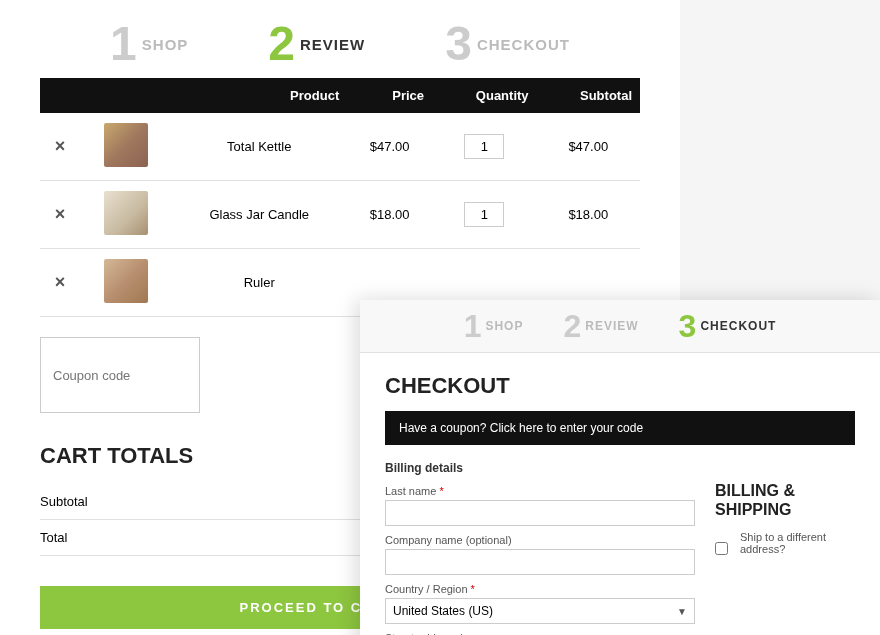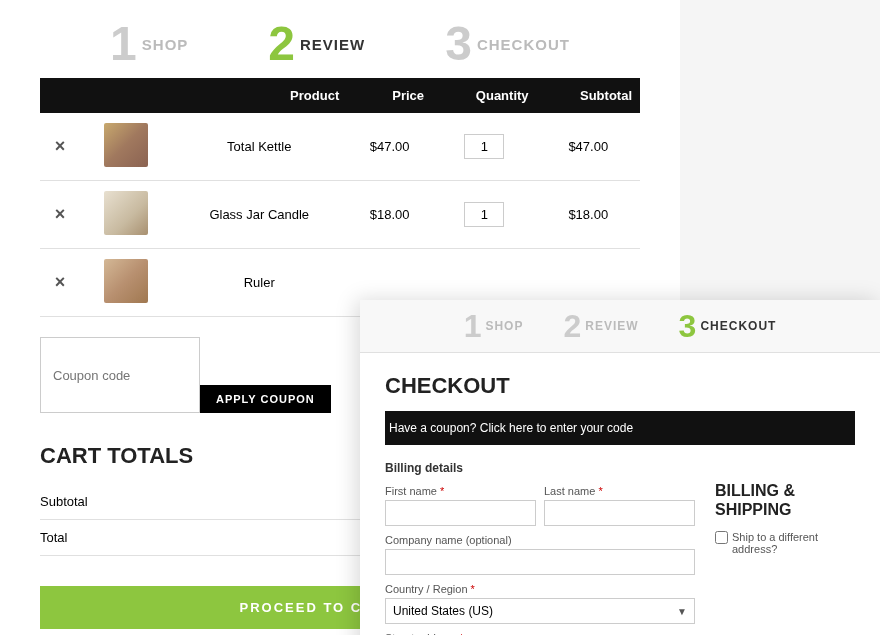--- a/index.html
+++ b/index.html
@@ -120,22 +120,23 @@
       padding: 4px;
       text-align: center;
       border: 1px solid #ccc;
       font-size: 13px;
     }
     .product-name { text-align: left; font-size: 13px; }
 
     
     .coupon-area {
       display: flex;
-      gap: 0;
+      gap: 8px;
       margin: 20px 0 30px;
+      justify-content: space-between;
     }
     .coupon-input {
       border: 1px solid #ccc;
       padding: 8px 12px;
       font-size: 13px;
       width: 160px;
     }
     .apply-btn {
       background: #000000;
       color: #fff;
@@ -241,21 +242,21 @@
     .checkout-title {
       font-size: 22px;
       font-weight: 900;
       text-transform: uppercase;
       color: #222;
       margin-bottom: 12px;
     }
     .coupon-bar {
       background: #111;
       color: #fff;
-      padding: 10px 4px;
+      padding: 10px 14px;
       font-size: 12px;
       margin-bottom: 16px;
       cursor: pointer;
     }
 
     
     .billing-layout {
       display: flex;
       gap: 20px;
     }
@@ -320,22 +321,22 @@
       position: absolute;
       right: 8px;
       top: 50%;
       transform: translateY(-50%);
       font-size: 10px;
       color: #555;
       pointer-events: none;
     }
     .ship-checkbox {
       display: flex;
-      align-items: flex-start;
-      gap: 4px;
+      align-items: flex-end;
+      gap: 12px;
       font-size: 11px;
       color: #555;
     }
     .billing-details-label {
       font-size: 12px;
       font-weight: bold;
       color: #333;
       margin-bottom: 10px;
     }
   </style>
@@ -450,24 +451,20 @@
     <div class="checkout-title">CHECKOUT</div>
     <div class="coupon-bar">Have a coupon? Click here to enter your code</div>
 
     <div class="billing-layout">
 
       <div class="billing-left">
         <div class="billing-details-label">Billing details</div>
 
         <div class="form-row">
           <div class="form-group">
-            <label>First name <span class="required">*</span></label>
-            <input class="form-input" type="text" style="">
-          </div>
-          <div class="form-group">
             <label>Last name <span class="required">*</span></label>
             <input class="form-input" type="text" style="">
           </div>
         </div>
 
         <div class="form-group">
           <label>Company name (optional)</label>
           <input class="form-input" type="text" style="">
         </div>
 

